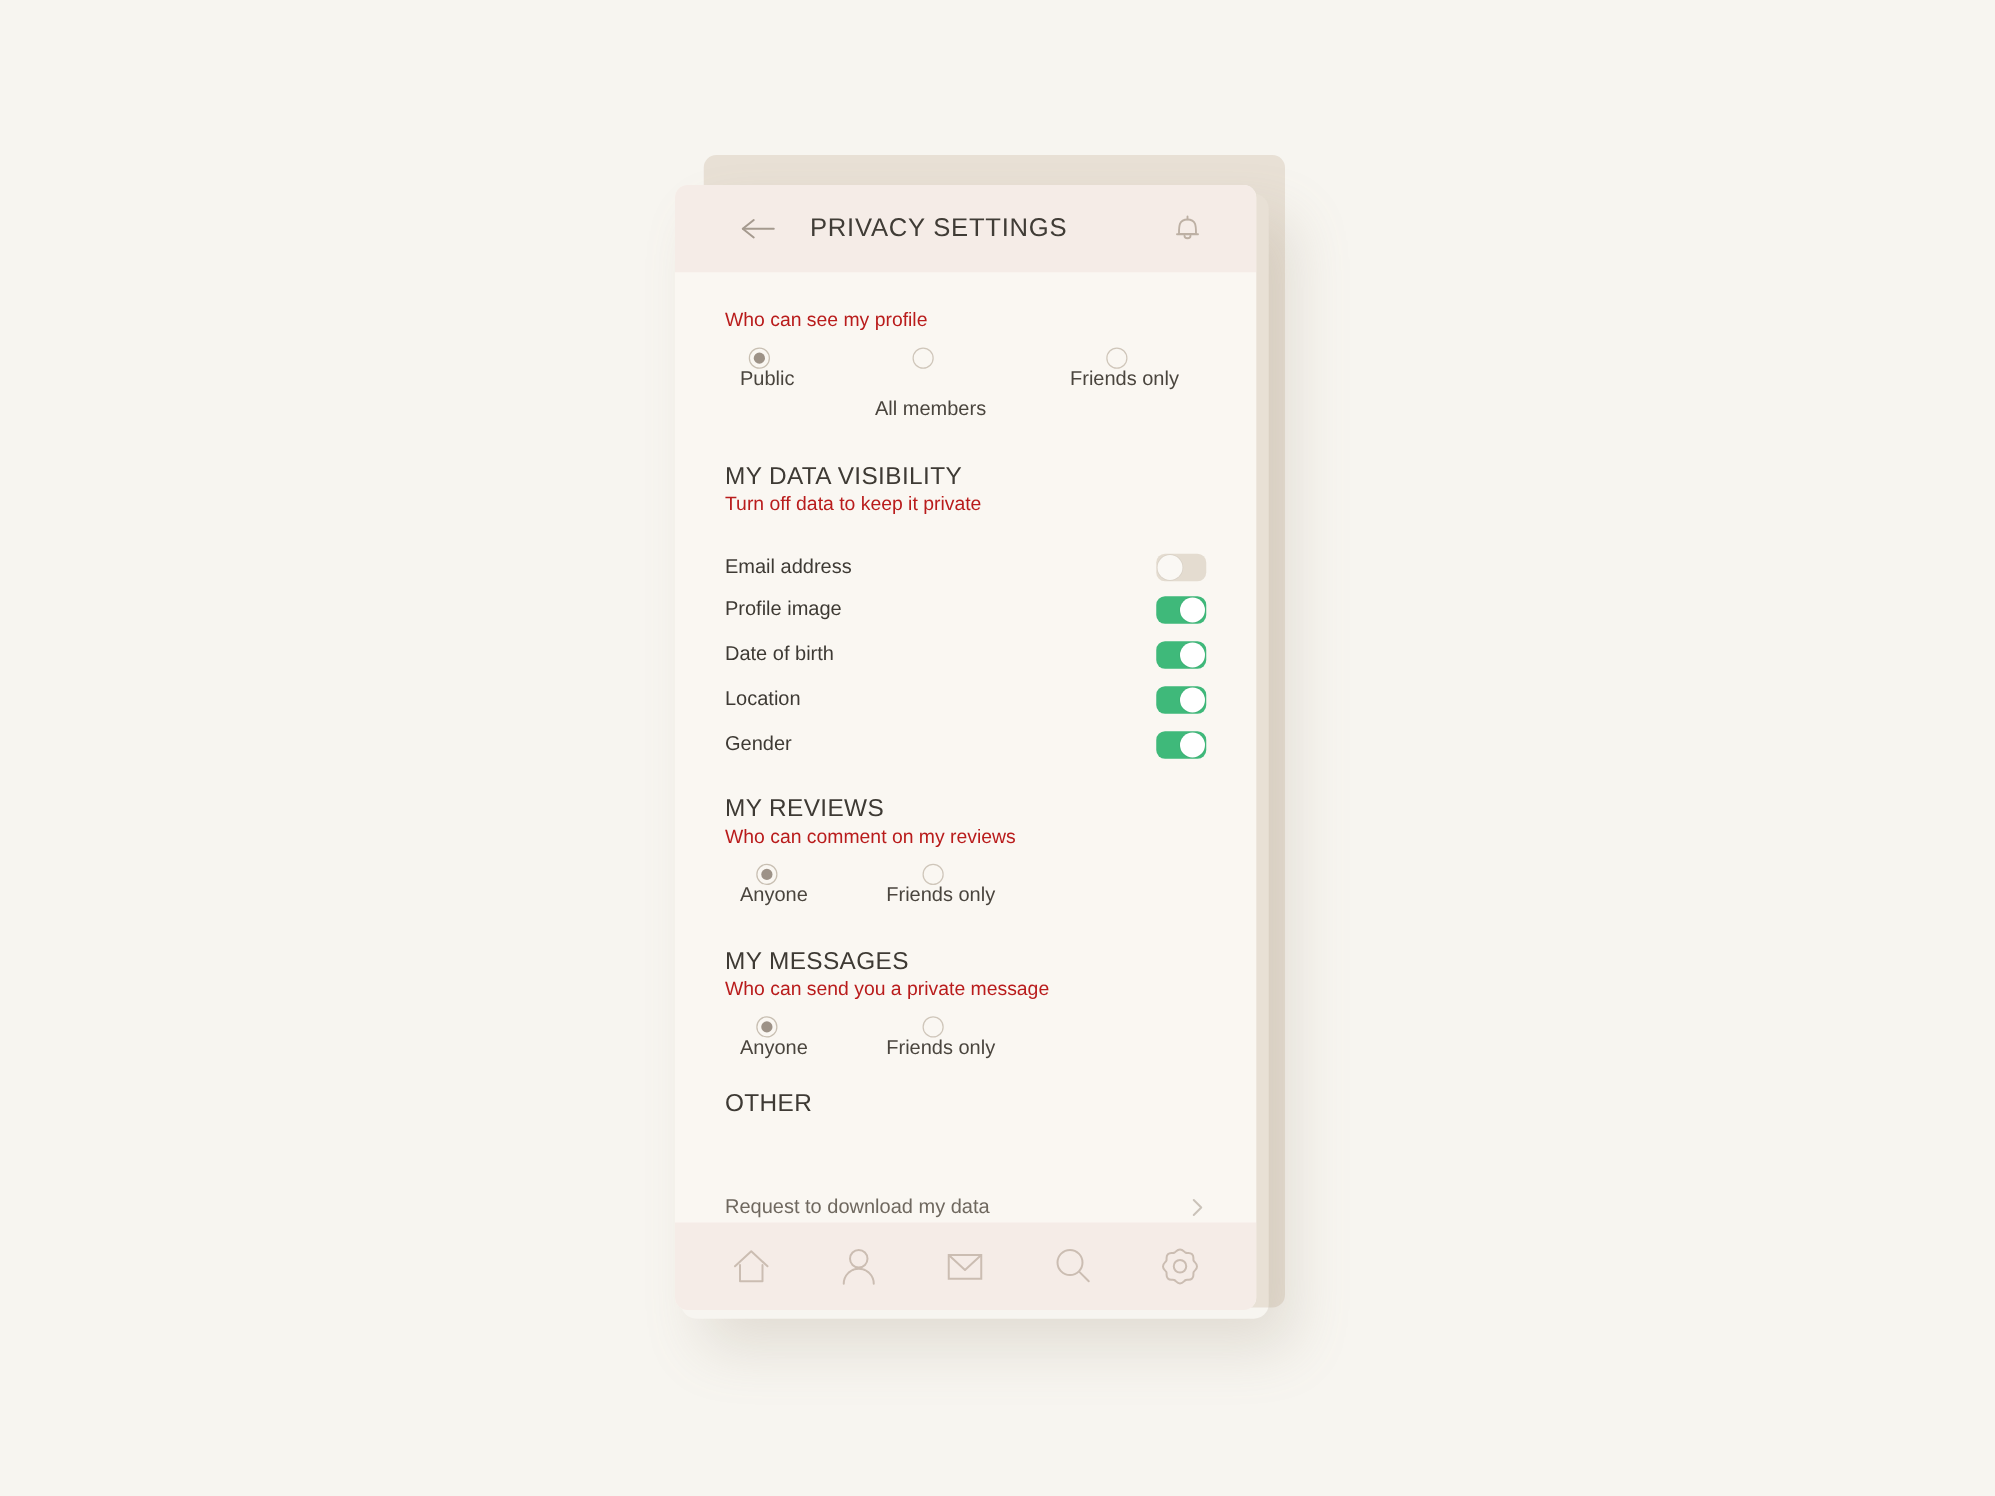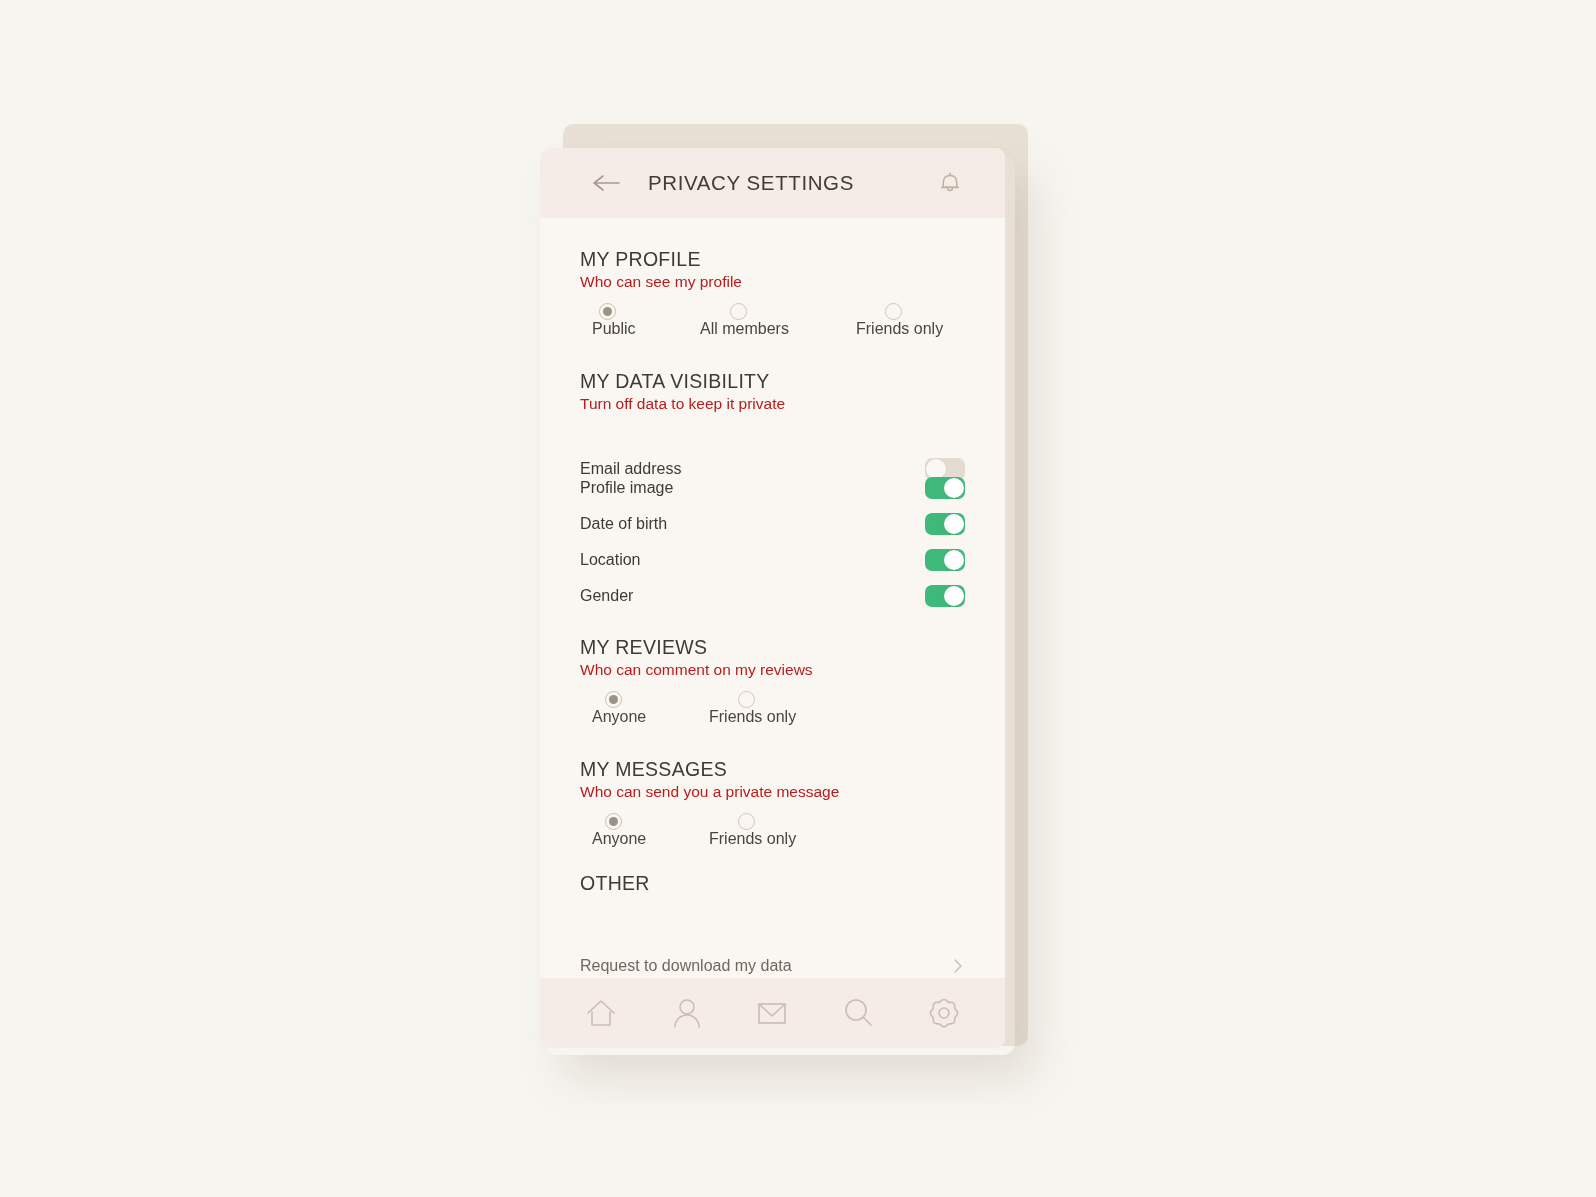--- a/index.html
+++ b/index.html
@@ -291,44 +291,43 @@
           <line x1="4.6" y1="18.4" x2="21.4" y2="18.4" stroke="#bdb0a4" stroke-width="1.5" stroke-linecap="round"></line>
           <path d="M10.6 19.6 C10.6 22.2 15.4 22.2 15.4 19.6" fill="none" stroke="#bdb0a4" stroke-width="1.5" stroke-linecap="round"></path>
           <line x1="13" y1="4.2" x2="13" y2="6.4" stroke="#bdb0a4" stroke-width="1.5" stroke-linecap="round"></line>
         </svg>
       </div>
     </div>
 
     <div class="card-body">
 
       <div class="section" style="top:30px;">
-        <p class="sec-title">MY PROFILE</p>
         <p class="sec-sub">Who can see my profile</p>
         <div class="radio-row">
           <div class="radio-opt" style="left:0px;">
             <span class="radio-mark checked"></span>
             <span class="radio-label">Public</span>
           </div>
-          <div class="radio-opt" style="left:108px;">
+          <div class="radio-opt" style="left:108px;gap:24px;">
             <span class="radio-mark"></span>
             <span class="radio-label">All members</span>
           </div>
           <div class="radio-opt" style="left:264px;">
             <span class="radio-mark"></span>
             <span class="radio-label">Friends only</span>
           </div>
         </div>
       </div>
 
       <div class="section" style="top:152px;">
         <p class="sec-title">MY DATA VISIBILITY</p>
         <p class="sec-sub">Turn off data to keep it private</p>
       </div>
 
-      <div class="toggle-row" style="top:239px;">
+      <div class="toggle-row" style="top:224px;">
         <span class="toggle-label">Email address</span>
         <span class="toggle">
             <span class="knob"></span>
           </span>
       </div>
       <div class="toggle-row" style="top:258px;">
         <span class="toggle-label">Profile image</span>
         <span class="toggle on">
             <span class="knob"></span>
           </span>

